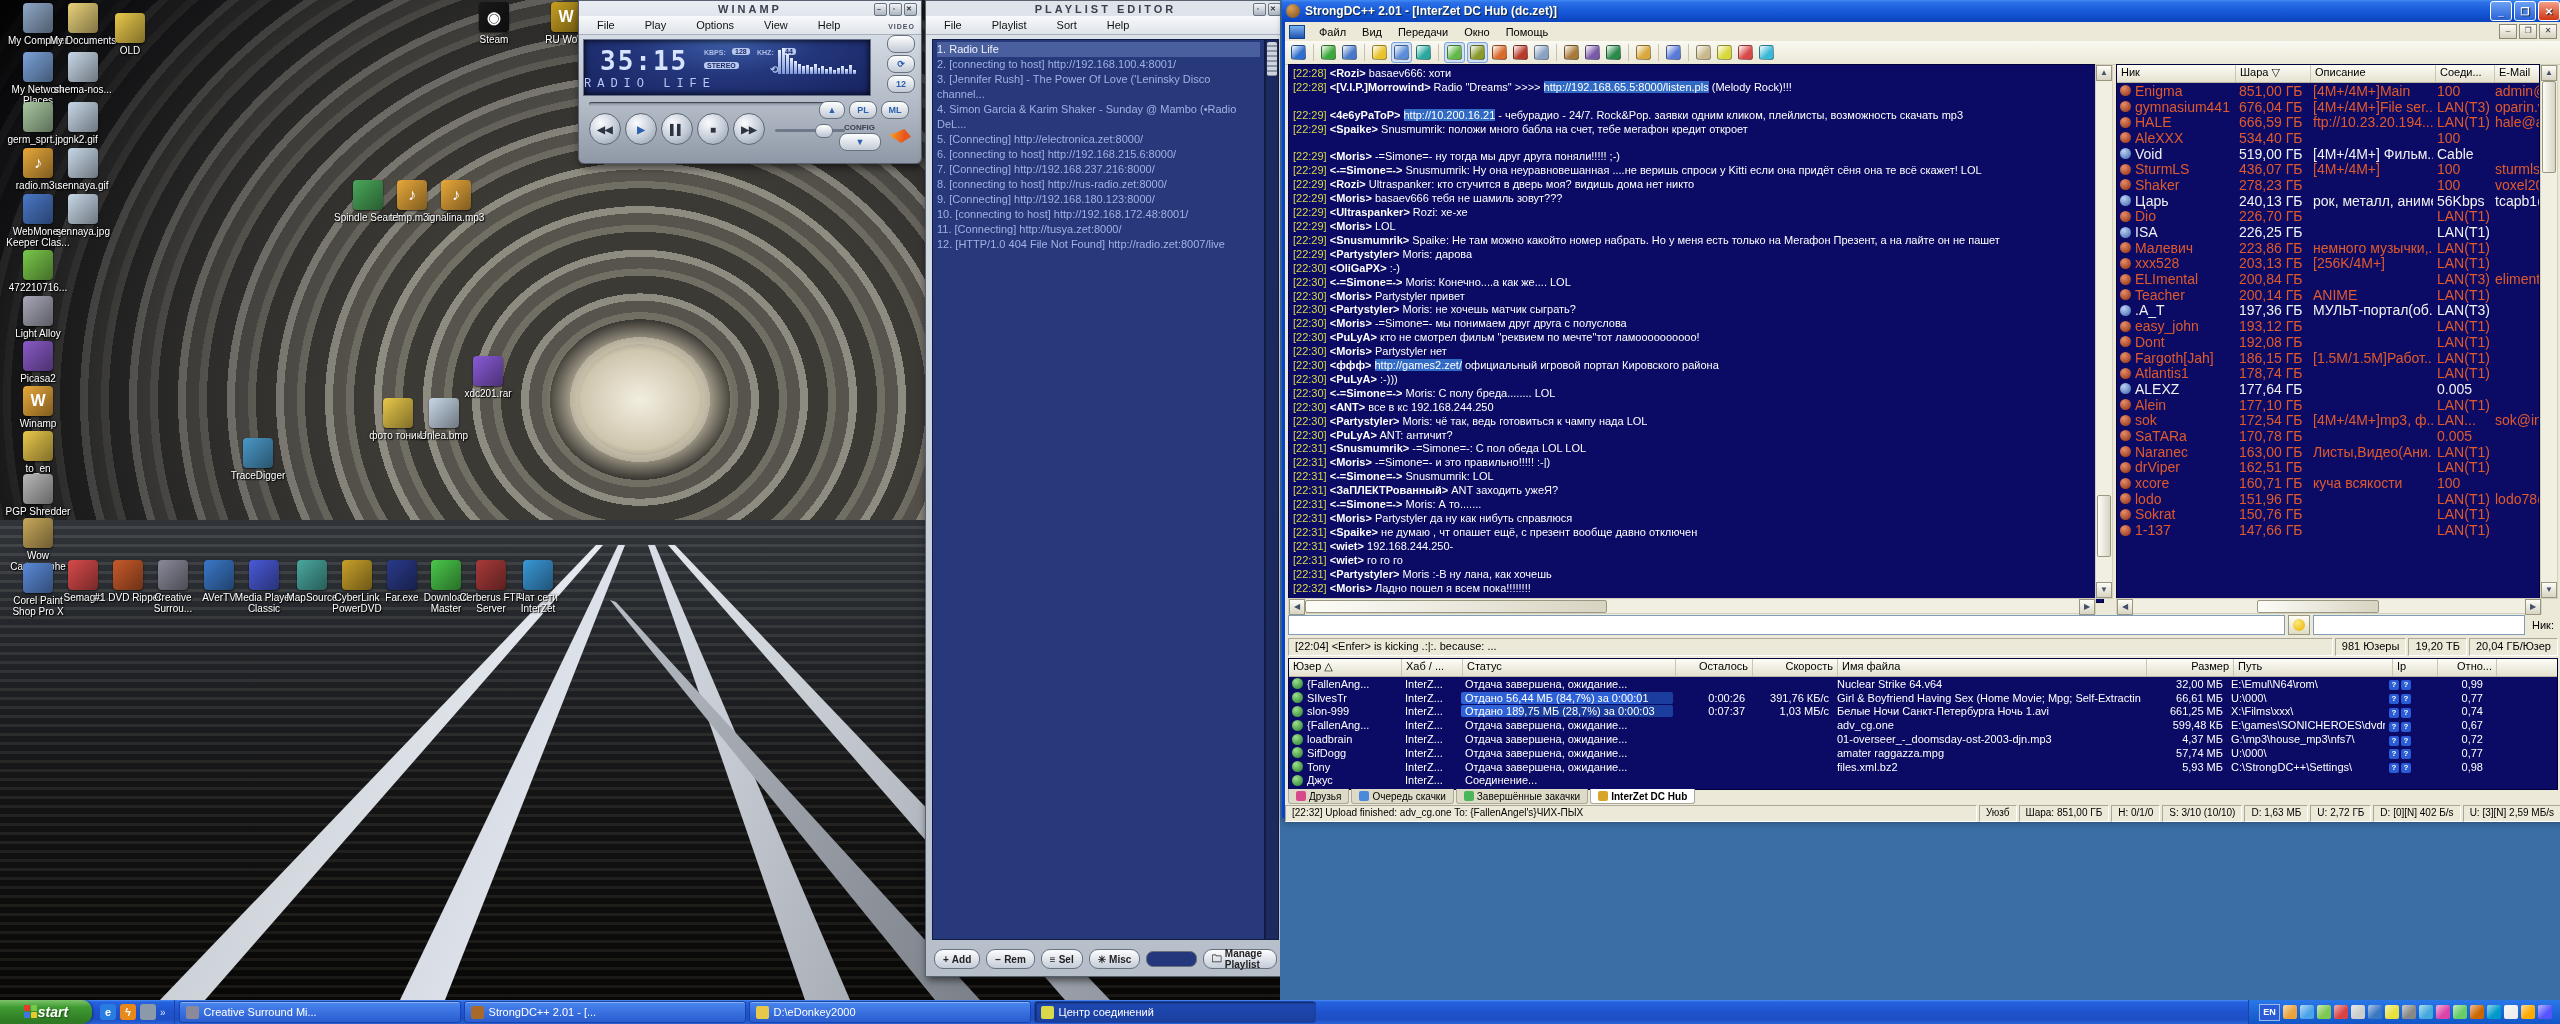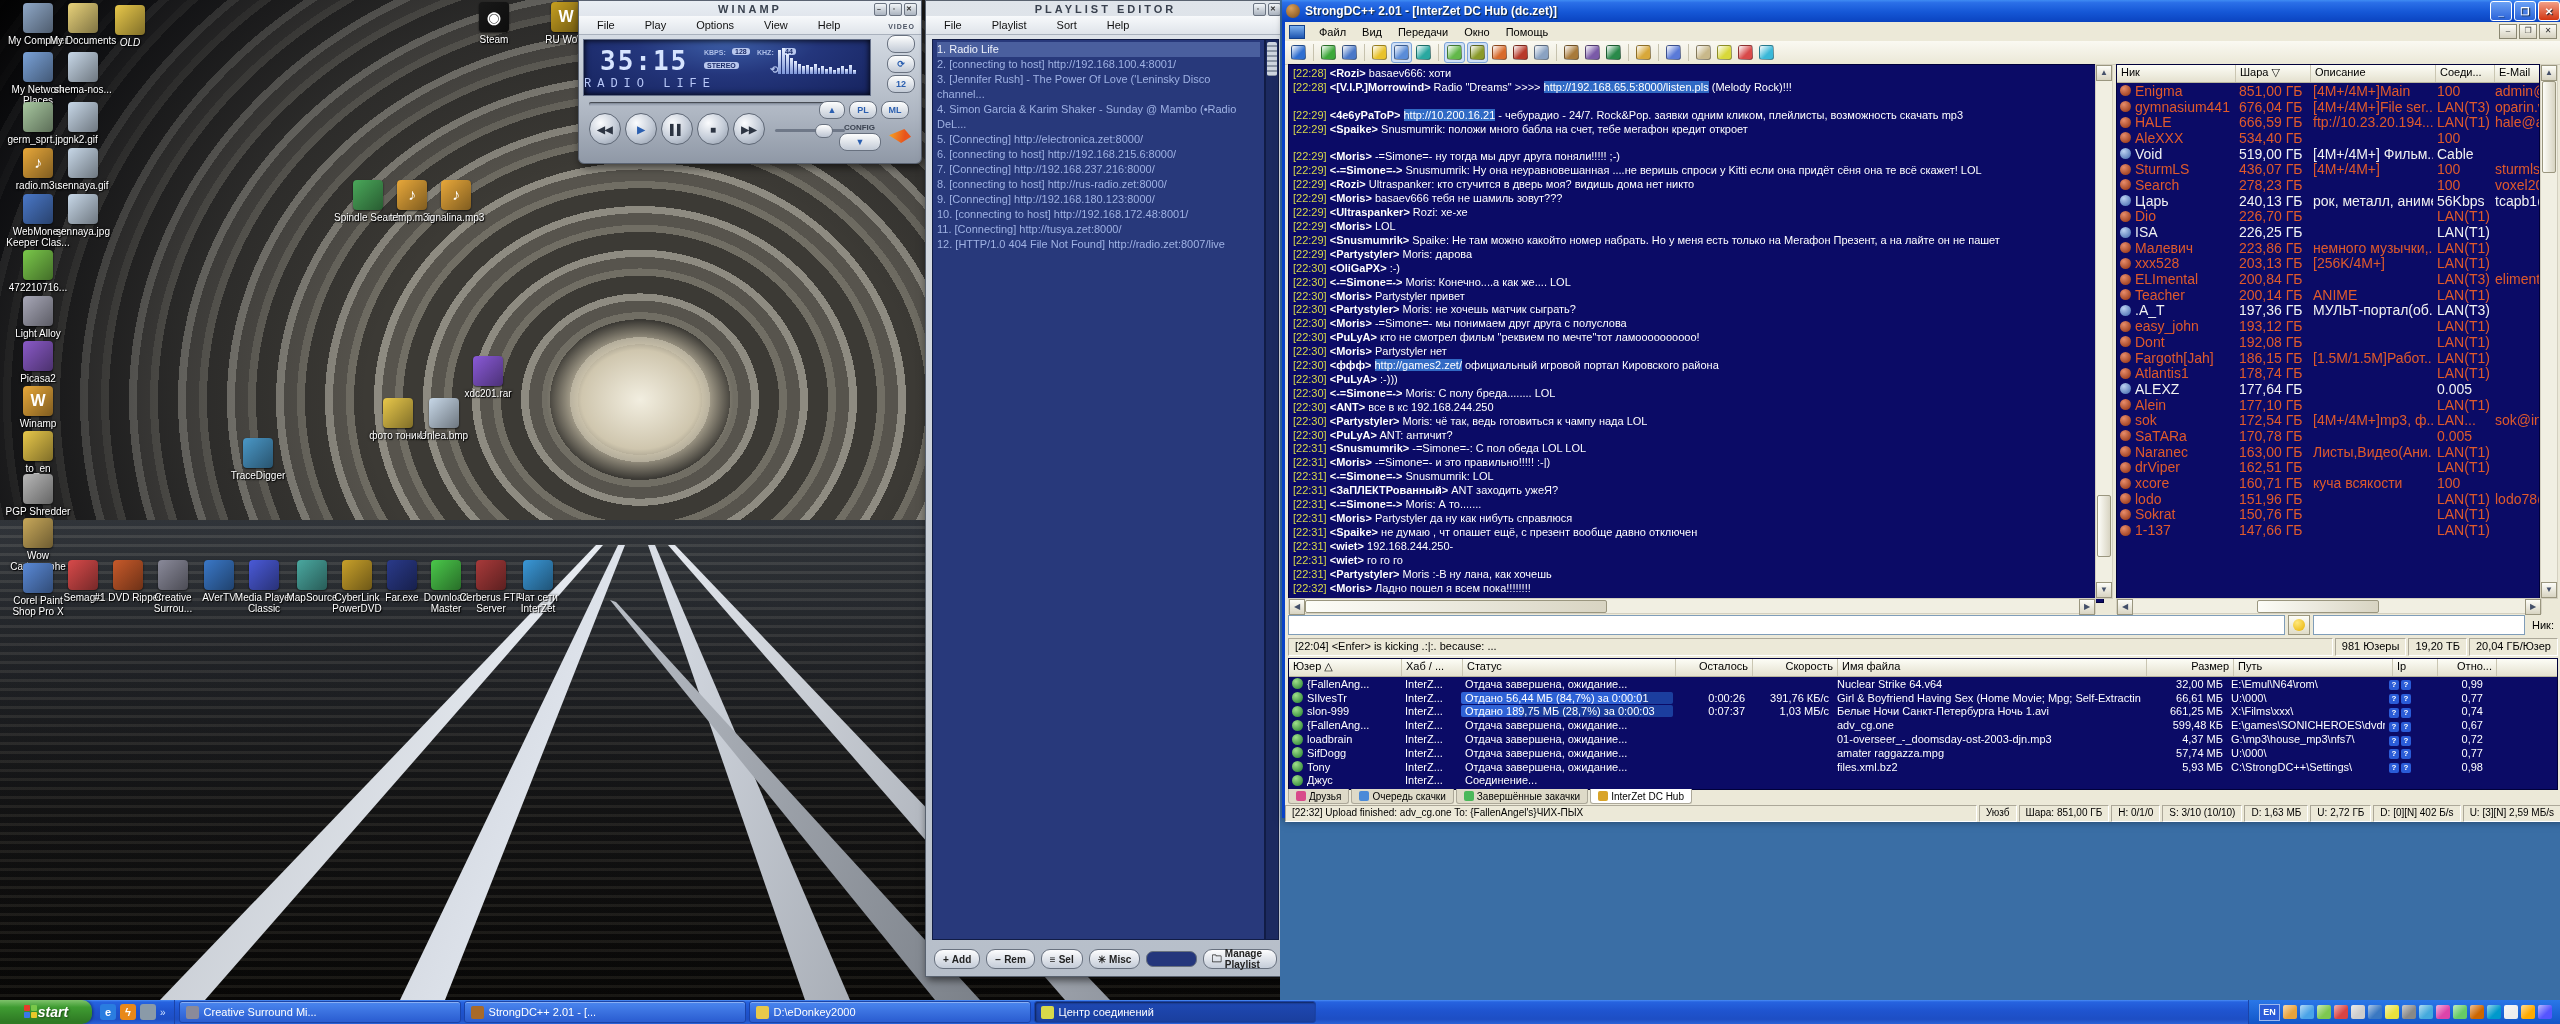--- a/index.html
+++ b/index.html
@@ -103,21 +103,21 @@
   #transfers{position:absolute;left:3px;right:3px;top:658px;height:130px;background:#0b0b66;border:1px solid #00003a;overflow:hidden;}
   #tr-head{display:flex;height:17px;background:linear-gradient(#fdfdf6,#e4e1cf);border-bottom:1px solid #b8b49e;font-size:11px;color:#000;}
   #tr-head div{border-right:1px solid #cac6b2;padding:1px 4px;white-space:nowrap;overflow:hidden;}
   .tr-row{display:flex;height:13.8px;font-size:11px;color:#fff;white-space:nowrap;align-items:center;}
   .tr-row div{padding:0 4px;overflow:hidden;}
   .tr-ico{width:11px;height:11px;border-radius:50%;background:radial-gradient(circle at 35% 30%,#9fe08a,#1d7a2a);margin-left:3px;flex:none;}
   .num{text-align:right;}
   .qm{display:inline-block;width:10px;height:10px;background:#2a5cd8;color:#fff;font-size:8px;font-weight:bold;text-align:center;line-height:10px;border-radius:2px;margin-right:2px;}
   #sd-tabs{position:absolute;left:0;right:0;top:789px;height:15px;display:flex;gap:2px;padding-left:3px;font-size:10px;color:#000;}
   .sd-tab{display:flex;align-items:center;gap:3px;padding:0 7px;background:#dedac8;border:1px solid #aca899;border-top:none;border-radius:0 0 3px 3px;}
-  .sd-tab.active{background:#fff;font-weight:normal;}
+  .sd-tab.active{background:#fff;font-weight:bold;}
   .sd-tab i{width:10px;height:10px;border-radius:2px;}
   #sd-status{position:absolute;left:0;right:0;top:804px;height:17px;display:flex;gap:2px;font-size:10px;color:#000;background:#ece9d8;padding-top:1px;}
   
   #taskbar{position:absolute;left:0;top:1000px;width:2560px;height:24px;background:linear-gradient(180deg,#4b8ef5 0%,#2663e0 8%,#1f54cf 45%,#1d4ec4 80%,#2a63d8 100%);display:flex;align-items:center;}
   #start-btn{height:24px;width:92px;background:linear-gradient(180deg,#7ec26b 0%,#3f9c32 30%,#2f7a24 90%);border-radius:0 10px 10px 0;display:flex;align-items:center;justify-content:center;color:#fff;font-weight:bold;font-style:italic;font-size:14px;text-shadow:1px 1px 2px #1a4a12;box-shadow:1px 0 3px rgba(0,0,0,.4);}
   #winflag{width:14px;height:14px;display:grid;grid-template-columns:6px 6px;grid-template-rows:6px 6px;gap:1px;}
   #winflag i{border-radius:1px;}
   #quicklaunch{display:flex;align-items:center;gap:4px;padding:0 8px;border-right:1px solid #1a43a8;height:100%;}
   .ql-ico{width:16px;height:16px;border-radius:3px;display:flex;align-items:center;justify-content:center;color:#fff;font-size:11px;font-weight:bold;}
   #ql-chev{color:#cfe0ff;font-size:10px;}
@@ -144,21 +144,21 @@
     <div class="rail r5"></div>
     <div id="desktop-icons">
         <div class="dicon" style="left: 2px; top: 3px;">
           <div class="tile" style="background: linear-gradient(135deg, rgb(143, 168, 200), rgba(0, 0, 0, 0.45)), rgb(143, 168, 200);"></div>
           <div class="lbl">My Computer</div>
         </div>
         <div class="dicon" style="left: 47px; top: 3px;">
           <div class="tile" style="background: linear-gradient(135deg, rgb(232, 210, 122), rgba(0, 0, 0, 0.45)), rgb(232, 210, 122);"></div>
           <div class="lbl">My Documents</div>
         </div>
-        <div class="dicon" style="left: 94px; top: 5px; font-style: italic;">
+        <div class="dicon" style="left: 94px; top: 13px;">
           <div class="tile" style="background: linear-gradient(135deg, rgb(232, 200, 74), rgba(0, 0, 0, 0.45)), rgb(232, 200, 74);"></div>
           <div class="lbl">OLD</div>
         </div>
         <div class="dicon" style="left: 2px; top: 52px;">
           <div class="tile" style="background: linear-gradient(135deg, rgb(122, 162, 216), rgba(0, 0, 0, 0.45)), rgb(122, 162, 216);"></div>
           <div class="lbl">My Network Places</div>
         </div>
         <div class="dicon" style="left: 47px; top: 52px;">
           <div class="tile" style="background: linear-gradient(135deg, rgb(200, 216, 232), rgba(0, 0, 0, 0.45)), rgb(200, 216, 232);"></div>
           <div class="lbl">shema-nos...</div>
@@ -625,21 +625,21 @@
             <div class="ul-row">
               <span class="ul-ico"></span>
               <div style="width: 96px; flex: 0 0 auto;">SturmLS</div>
               <div style="width: 66px; flex: 0 0 auto;">436,07 ГБ</div>
               <div style="width: 116px; flex: 0 0 auto;">[4M+/4M+]</div>
               <div style="width: 50px; flex: 0 0 auto;">100</div>
               <div style="width: 96px; flex: 0 0 auto;">sturmls@mail.ru</div>
             </div>
             <div class="ul-row">
               <span class="ul-ico"></span>
-              <div style="width: 96px; flex: 0 0 auto;">Search</div>
+              <div style="width: 96px; flex: 0 0 auto;">Shaker</div>
               <div style="width: 66px; flex: 0 0 auto;">278,23 ГБ</div>
               <div style="width: 116px; flex: 0 0 auto;"></div>
               <div style="width: 50px; flex: 0 0 auto;">100</div>
               <div style="width: 96px; flex: 0 0 auto;">voxel2000@ra...</div>
             </div>
             <div class="ul-row w">
               <span class="ul-ico"></span>
               <div style="width: 96px; flex: 0 0 auto;">Царь</div>
               <div style="width: 66px; flex: 0 0 auto;">240,13 ГБ</div>
               <div style="width: 116px; flex: 0 0 auto;">рок, металл, аниме</div>

